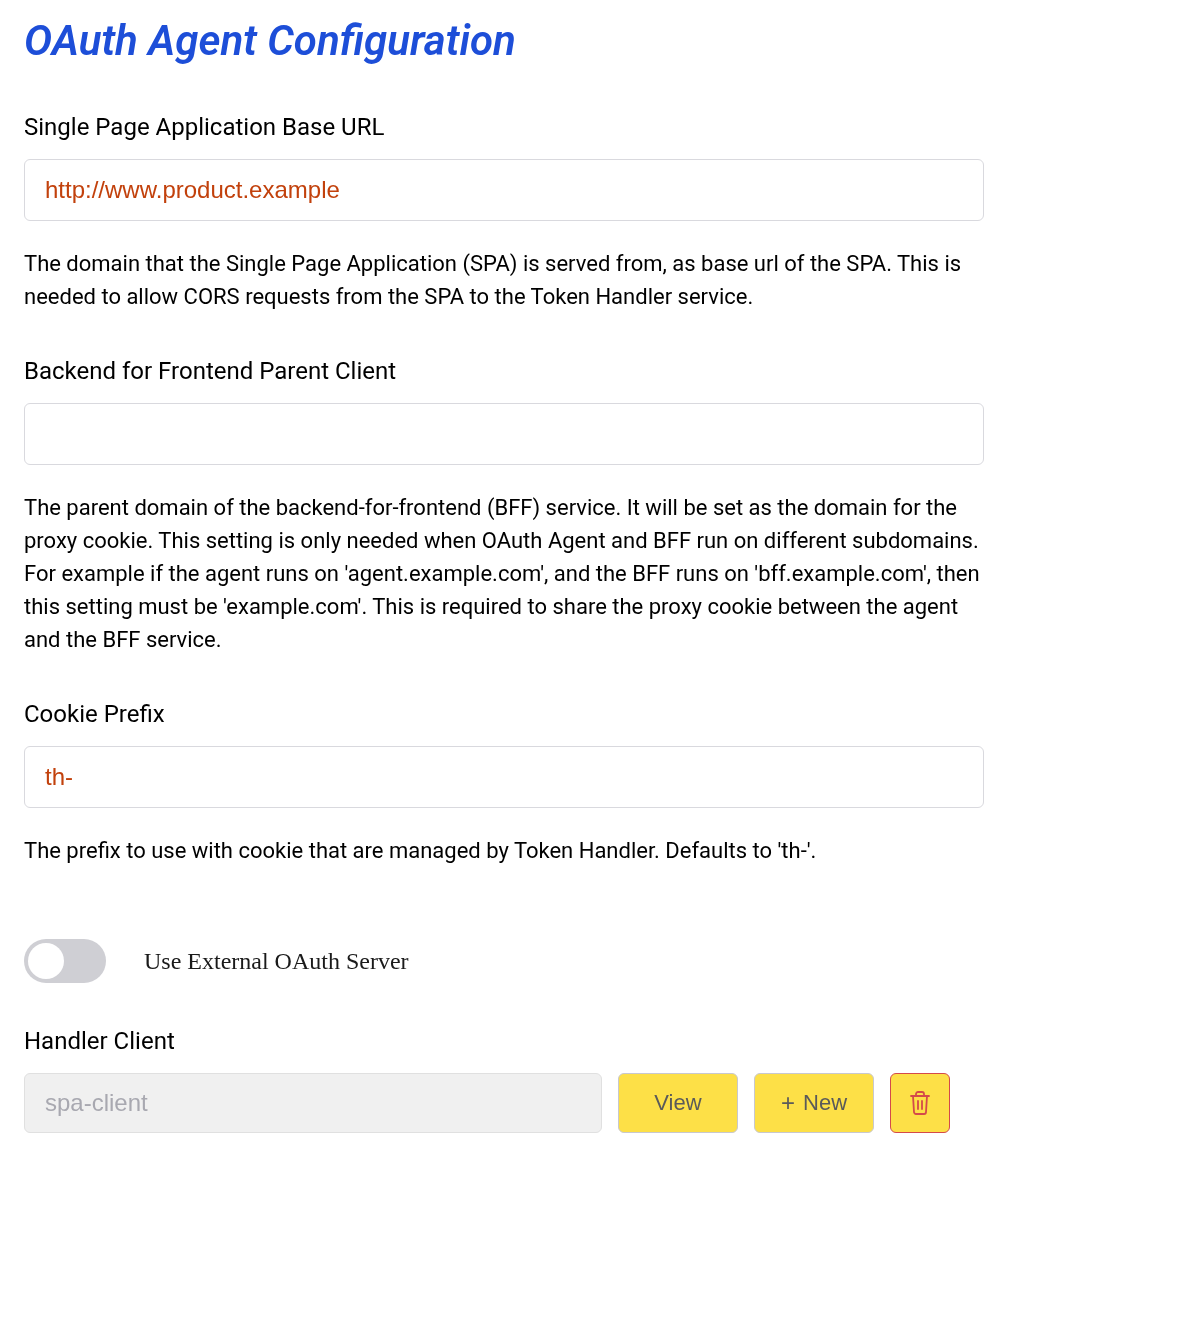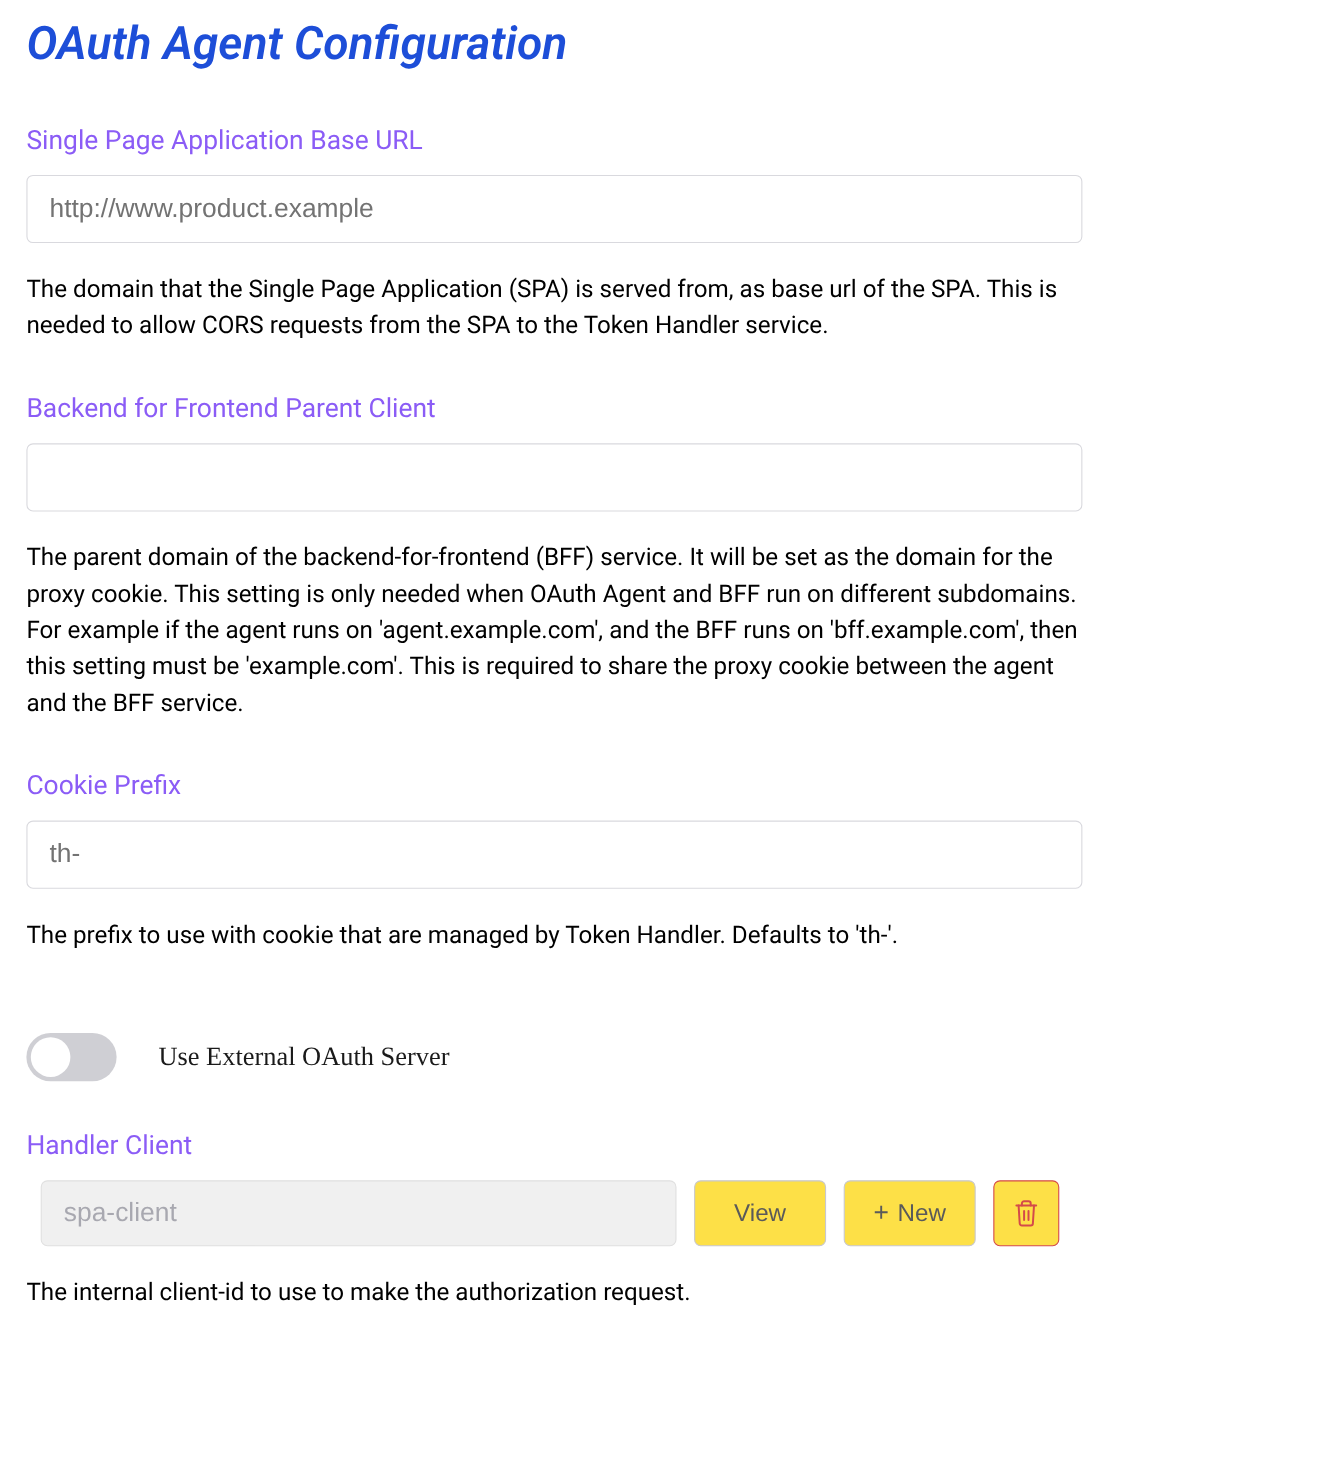--- a/index.html
+++ b/index.html
@@ -16,32 +16,32 @@
     color: #1d4ed8;
     margin-bottom: 48px;
     font-style: italic;
   }
   .field-block {
     margin-bottom: 44px;
   }
   .field-label {
     font-size: 24px;
     font-weight: 400;
-    color: #8b5cf6;
+    color: #000000;
     margin-bottom: 18px;
   }
   .text-input {
     width: 960px;
     height: 62px;
     border: 1px solid #d9d9de;
     border-radius: 6px;
     background: #fff;
     font-size: 24px;
     padding: 0 20px;
-    color: #737373;
+    color: #c2410c;
     outline: none;
   }
   .text-input.readonly {
     background: #f0f0f0;
     color: #a8a8b0;
     border: 1px solid #e0e0e0;
   }
   .help-text {
     font-size: 22px;
     line-height: 1.5;
@@ -77,21 +77,20 @@
   .toggle-label {
     font-size: 24px;
     font-weight: 400;
     color: #1a1a1a;
   }
   .client-row {
     display: flex;
     align-items: center;
     gap: 16px;
     width: 980px;
-    margin-left: 13px;
   }
   .client-row .text-input.readonly {
     flex: 0 0 578px;
     width: 578px;
     height: 60px;
     font-size: 24px;
   }
   .btn {
     display: inline-flex;
     align-items: center;
@@ -167,14 +166,13 @@
     <button class="btn icon-only">
       <svg class="trash-svg" viewBox="0 0 24 26" fill="none" stroke="#d44a4a" stroke-width="1.8" stroke-linecap="round" stroke-linejoin="round">
         <path d="M3 6h18"></path>
         <path d="M8 6V4a2 2 0 0 1 2-2h4a2 2 0 0 1 2 2v2"></path>
         <path d="M19 6l-1 16a2 2 0 0 1-2 2H8a2 2 0 0 1-2-2L5 6"></path>
         <line x1="10" y1="11" x2="10" y2="19"></line>
         <line x1="14" y1="11" x2="14" y2="19"></line>
       </svg>
     </button>
   </div>
-  <p class="help-text">The internal client-id to use to make the authorization request.</p>
 </div>
 
 </body></html>

